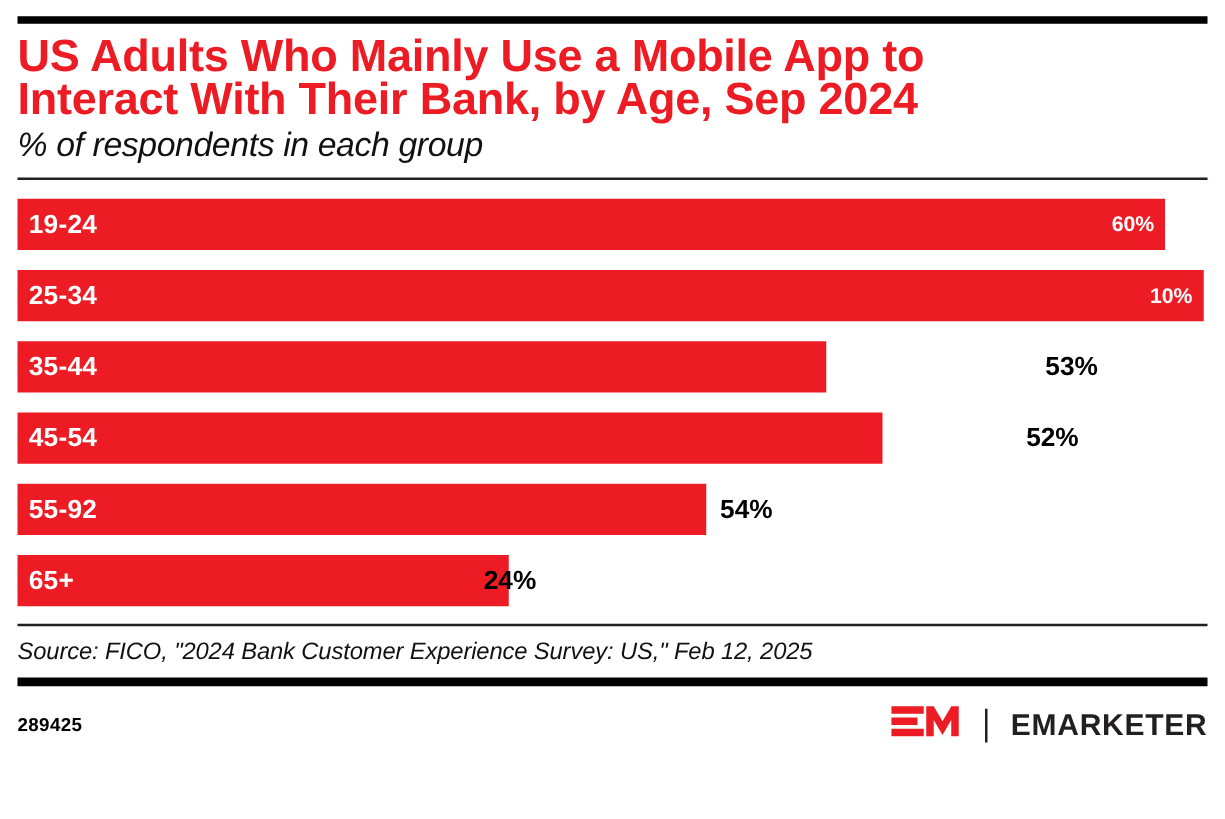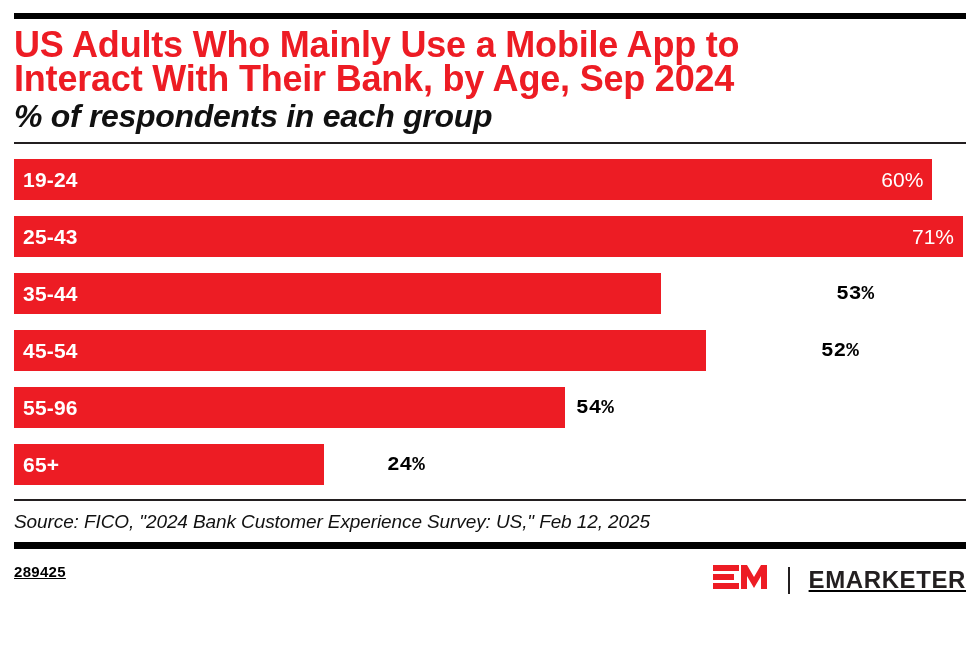--- a/index.html
+++ b/index.html
@@ -47,24 +47,24 @@
     font-size: 36px;
     line-height: 34px;
     font-weight: bold;
     color: #ED1C24;
     letter-spacing: -0.2px;
     margin: 0;
     white-space: pre-line;
   }
   .subtitle {
     font-family: "Liberation Sans Narrow", "Liberation Sans", sans-serif;
-    font-size: 32px;
+    font-size: 27px;
     line-height: 30px;
     font-style: italic;
-    font-weight: bold;
+    font-weight: normal;
     color: #111111;
     margin: 5px 0 0 0;
     letter-spacing: -0.3px;
   }
   .header-rule-wrap {
     margin-top: 11px;
   }
 
   
   .plot {
@@ -94,33 +94,33 @@
     font-size: 21px;
     font-weight: bold;
     color: #ffffff;
     letter-spacing: 0.2px;
     line-height: 1;
     white-space: nowrap;
   }
   .val-inside {
     margin-left: auto;
     font-family: "Liberation Sans Narrow", "Liberation Sans", sans-serif;
-    font-size: 21px;
-    font-weight: normal;
+    font-size: 17px;
+    font-weight: bold;
     color: #ffffff;
     line-height: 1;
     white-space: nowrap;
   }
   .val-outside {
     position: absolute;
     top: 0;
     height: 41px;
     display: flex;
     align-items: center;
-    font-family: Liberation Mono, monospace;
+    font-family: Liberation Sans, sans-serif;
     font-size: 21px;
     font-weight: bold;
     color: #000000;
     line-height: 1;
     white-space: nowrap;
     text-align: center;
   }
 
   
   .source-block {
@@ -132,24 +132,23 @@
     font-style: italic;
     color: #111111;
     padding: 10px 0 9px 0;
     letter-spacing: -0.1px;
     white-space: nowrap;
   }
 
   
   .footer {
     display: flex;
-    align-items: flex-start;
+    align-items: center;
     justify-content: space-between;
     padding-top: 14px;
-    text-decoration: underline;
   }
   .chart-id {
     font-family: "Liberation Sans Narrow", "Liberation Sans", sans-serif;
     font-size: 15px;
     font-weight: bold;
     color: #000000;
     letter-spacing: 0.3px;
   }
   .brand {
     display: flex;
@@ -192,44 +191,44 @@
 
   <div class="plot" id="plot">
       <div class="bar-row">
         <div class="bar" style="width: 918.387px;">
           <span class="cat-label">19-24</span>
           <span class="val-inside">60%</span>
         </div>
       </div>
       <div class="bar-row">
         <div class="bar" style="width: 949px;">
-          <span class="cat-label">25-43</span>
-          <span class="val-inside">71%</span>
+          <span class="cat-label">25-34</span>
+          <span class="val-inside">10%</span>
         </div>
       </div>
       <div class="bar-row">
         <div class="bar" style="width: 647px;">
           <span class="cat-label">35-44</span>
         </div>
         <span class="val-outside" style="left: 822.242px;">53%</span>
       </div>
       <div class="bar-row">
         <div class="bar" style="width: 692px;">
           <span class="cat-label">45-54</span>
         </div>
         <span class="val-outside" style="left: 806.935px;">52%</span>
       </div>
       <div class="bar-row">
         <div class="bar" style="width: 551.032px;">
-          <span class="cat-label">55-96</span>
+          <span class="cat-label">55-92</span>
         </div>
         <span class="val-outside" style="left: 562.032px;">54%</span>
       </div>
       <div class="bar-row">
-        <div class="bar" style="width: 310px;">
+        <div class="bar" style="width: 393px;">
           <span class="cat-label">65+</span>
         </div>
         <span class="val-outside" style="left: 373px;">24%</span>
       </div>
     </div>
 
   <div class="source-block">
     <div class="rule-thin"></div>
     <div class="source-text">Source: FICO, "2024 Bank Customer Experience Survey: US," Feb 12, 2025</div>
     <div class="rule-thick-bottom"></div>

